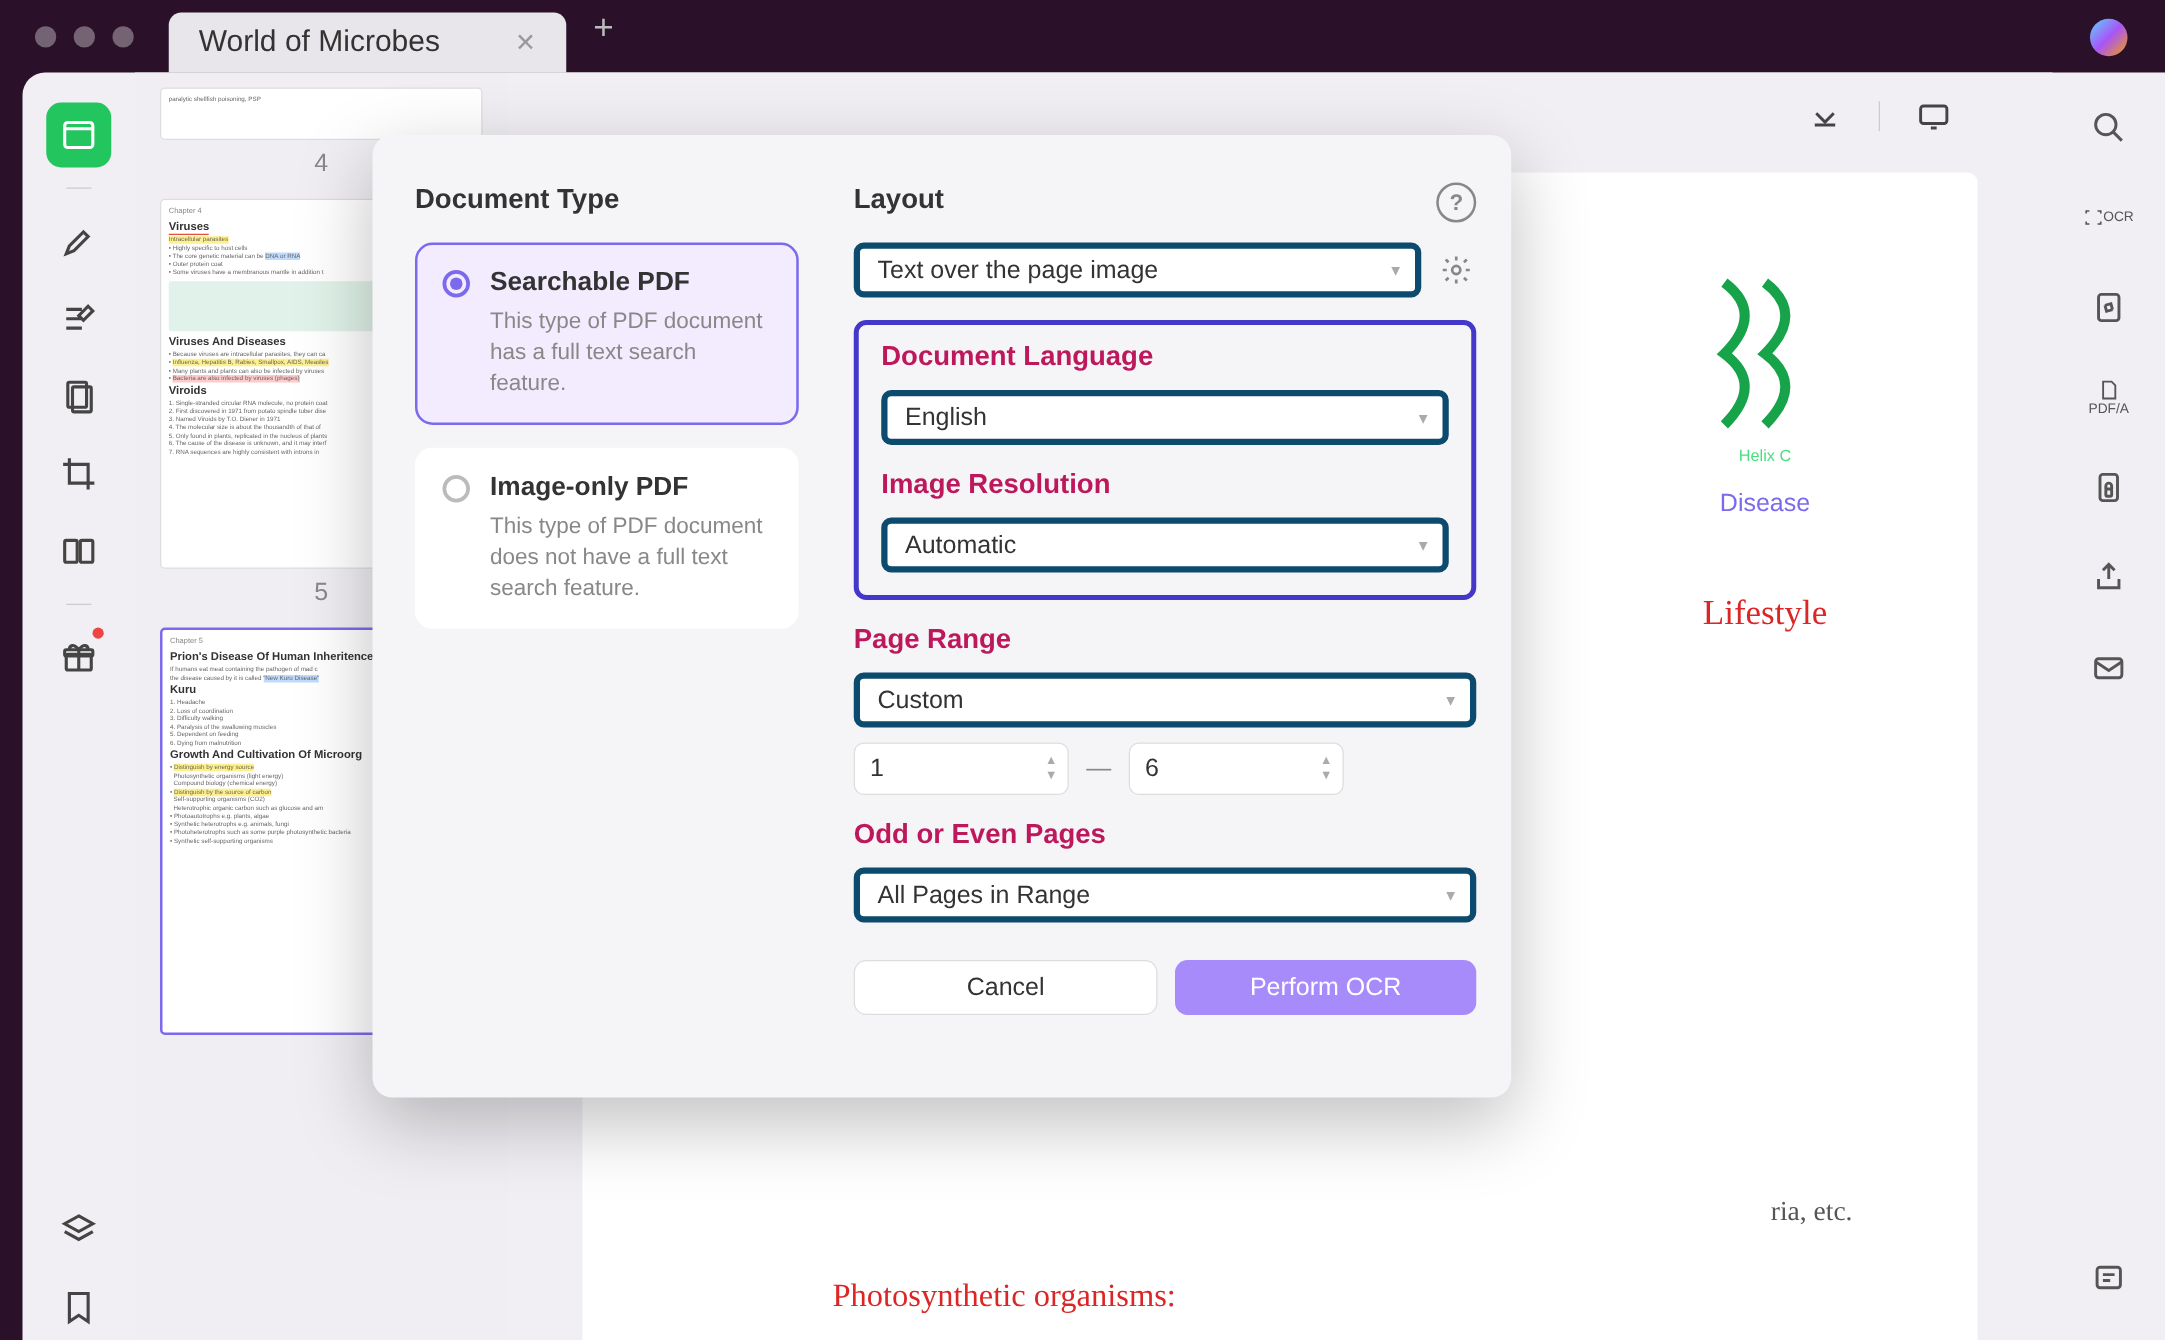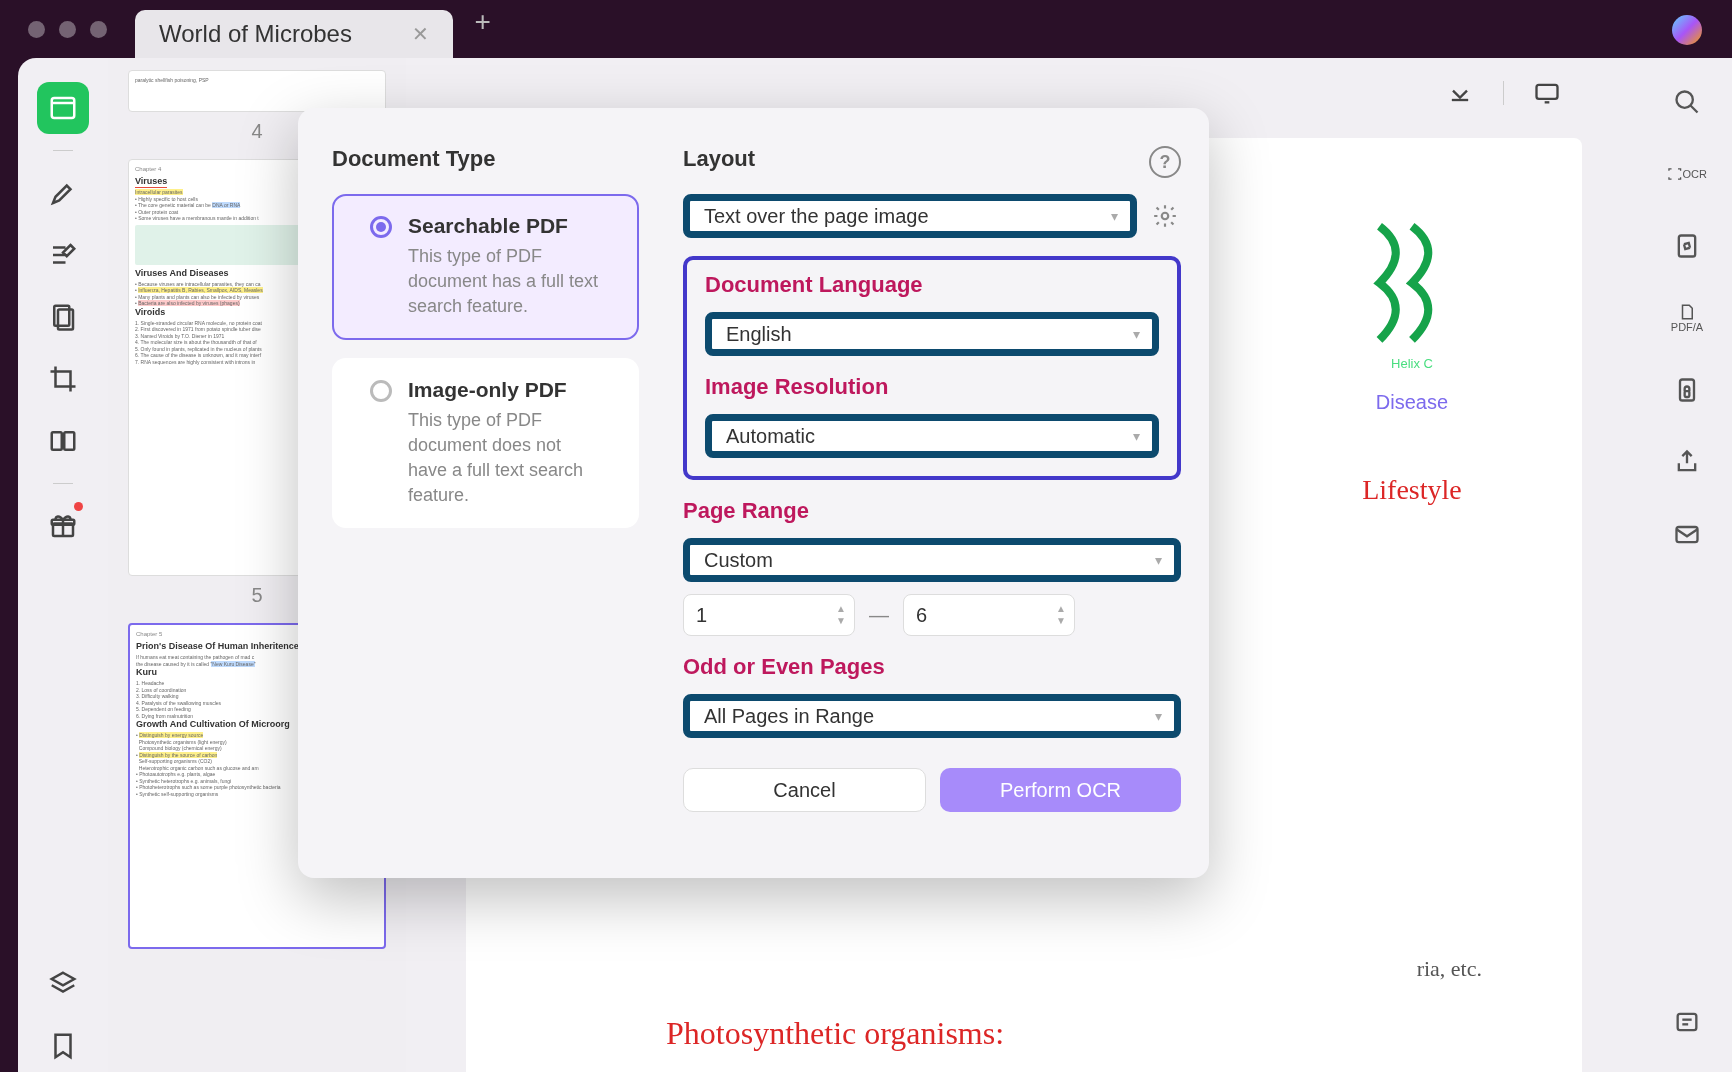--- a/index.html
+++ b/index.html
@@ -45,46 +45,46 @@
 .main-doc { flex: 1; background: #f1eff3; position: relative; overflow: hidden; }
 .doc-page { position: absolute; top: 80px; left: 60px; right: 60px; bottom: 0; background: #fff; border-radius: 8px 8px 0 0; padding: 40px; }
 .doc-toolbar { position: absolute; top: 20px; right: 80px; display: flex; align-items: center; gap: 28px; }
 .tb-icon { width: 30px; height: 30px; display: flex; align-items: center; justify-content: center; color: #444; }
 .tb-divider { width: 1px; height: 24px; background: #ccc; }
 .doc-illustration { position: absolute; top: 80px; right: 80px; width: 180px; text-align: center; }
 .helix-label { font-size: 13px; color: #4ade80; margin-top: 4px; }
 .disease-text { font-size: 20px; color: #7c6aed; margin-top: 20px; }
 .lifestyle-text { font-size: 28px; color: #dc2626; font-family: cursive; margin-top: 60px; }
 .etc-text { font-size: 22px; color: #555; font-family: cursive; position: absolute; bottom: 90px; right: 100px; }
-.photo-text { font-size: 32px; color: #dc2626; font-family: cursive; position: absolute; bottom: 20px; left: 200px; }
+.photo-text { font-size: 26px; color: #dc2626; font-family: cursive; position: absolute; bottom: 20px; left: 200px; }
 
 .right-sidebar { width: 90px; display: flex; flex-direction: column; align-items: center; padding-top: 24px; gap: 32px; }
 .right-icon { width: 40px; height: 40px; display: flex; align-items: center; justify-content: center; color: #555; }
 .right-icon-label { font-size: 11px; color: #555; text-align: center; }
 
 .dialog-overlay { position: absolute; top: 50px; left: 280px; width: 911px; height: 770px; background: #f5f4f7; border-radius: 16px; box-shadow: 0 20px 60px rgba(0,0,0,0.25); display: flex; }
 .dialog-left { width: 375px; padding: 38px 34px; }
 .dialog-right { flex: 1; padding: 38px 28px 28px 10px; position: relative; }
 .section-label { font-size: 22px; font-weight: 600; color: #333; margin-bottom: 22px; }
 .sub-label { font-size: 22px; font-weight: 600; color: #be185d; margin-bottom: 14px; margin-top: 18px; }
 
-.doc-type-card { border: 2px solid transparent; border-radius: 14px; padding: 18px 36px; margin-bottom: 18px; background: #fff; display: flex; gap: 16px; cursor: pointer; }
+.doc-type-card { border: 2px solid transparent; border-radius: 14px; padding: 18px 20px; margin-bottom: 18px; background: #fff; display: flex; gap: 16px; cursor: pointer; }
 .doc-type-card.selected { border-color: #7c6aed; background: #f3ecff; }
 .radio-outer { width: 22px; height: 22px; border-radius: 50%; border: 3px solid #bbb; flex-shrink: 0; margin-top: 2px; display: flex; align-items: center; justify-content: center; }
 .doc-type-card.selected .radio-outer { border-color: #7c6aed; }
 .radio-inner { width: 10px; height: 10px; border-radius: 50%; background: #7c6aed; display: none; }
 .doc-type-card.selected .radio-inner { display: block; }
 .doc-type-title { font-size: 21px; font-weight: 600; color: #333; margin-bottom: 6px; }
 .doc-type-desc { font-size: 18px; color: #888; line-height: 1.4; }
 
 .layout-row { display: flex; gap: 12px; align-items: center; margin-bottom: 18px; }
 .help-icon, .gear-icon { width: 32px; height: 32px; border: 2px solid #888; border-radius: 50%; display: flex; align-items: center; justify-content: center; color: #888; font-size: 18px; font-weight: 600; flex-shrink: 0; }
 .gear-icon { border: none; }
 
-.dropdown { flex: 1; height: 44px; background: #fff; border: 7px solid #0c4a6e; border-radius: 8px; display: flex; align-items: center; padding: 0 14px; font-size: 20px; color: #333; position: relative; }
+.dropdown { flex: 1; height: 44px; background: #fff; border: 5px solid #0c4a6e; border-radius: 8px; display: flex; align-items: center; padding: 0 14px; font-size: 20px; color: #333; position: relative; }
 .dropdown::after { content: '▾'; position: absolute; right: 12px; color: #aaa; font-size: 14px; }
 .dropdown.full { width: 100%; }
 
 .highlight-block { border: 4px solid #4338ca; border-radius: 10px; padding: 12px 18px 18px 18px; margin-bottom: 16px; }
 
 .range-row { display: flex; align-items: center; gap: 14px; margin-top: 12px; }
 .num-input { width: 172px; height: 42px; background: #fff; border: 1px solid #ddd; border-radius: 8px; display: flex; align-items: center; padding: 0 12px; font-size: 20px; color: #333; position: relative; }
 .stepper-arrows { position: absolute; right: 8px; display: flex; flex-direction: column; font-size: 10px; color: #aaa; line-height: 1; gap: 2px; }
 .range-dash { font-size: 20px; color: #888; }
 
@@ -177,21 +177,21 @@
         </svg>
     </div>
   </div>
 
   <div class="thumbnail-panel">
     <div class="thumb-card" style="height:42px;">
       <div class="thumb-small">paralytic shellfish poisoning, PSP</div>
     </div>
     <div class="thumb-page-num">4</div>
 
-    <div class="thumb-card" style="height:417px;">
+    <div class="thumb-card" style="height:296px;">
       <div class="thumb-chapter">Chapter 4</div>
       <div class="thumb-title"><span class="thumb-viruses">Viruses</span></div>
       <div class="thumb-small"><span class="thumb-highlight">Intracellular parasites</span></div>
       <div class="thumb-small">• Highly specific to host cells<br>• The core genetic material can be <span class="thumb-hl-blue">DNA or RNA</span><br>• Outer protein coat<br>• Some viruses have a membranous mantle in addition t</div>
       <div class="thumb-graphic"></div>
       <div class="thumb-title">Viruses And Diseases</div>
       <div class="thumb-small">• Because viruses are intracellular parasites, they can ca<br>• <span class="thumb-highlight">Influenza, Hepatitis B, Rabies, Smallpox, AIDS, Measles</span><br>• Many plants and plants can also be infected by viruses<br>• <span class="thumb-hl-red">Bacteria are also infected by viruses (phages)</span></div>
       <div class="thumb-title">Viroids</div>
       <div class="thumb-small">1. Single-stranded circular RNA molecule, no protein coat<br>2. First discovered in 1971 from potato spindle tuber dise<br>3. Named Viroids by T.O. Diener in 1971<br>4. The molecular size is about the thousandth of that of<br>5. Only found in plants, replicated in the nucleus of plants<br>6. The cause of the disease is unknown, and it may interf<br>7. RNA sequences are highly consistent with introns in</div>
     </div>

